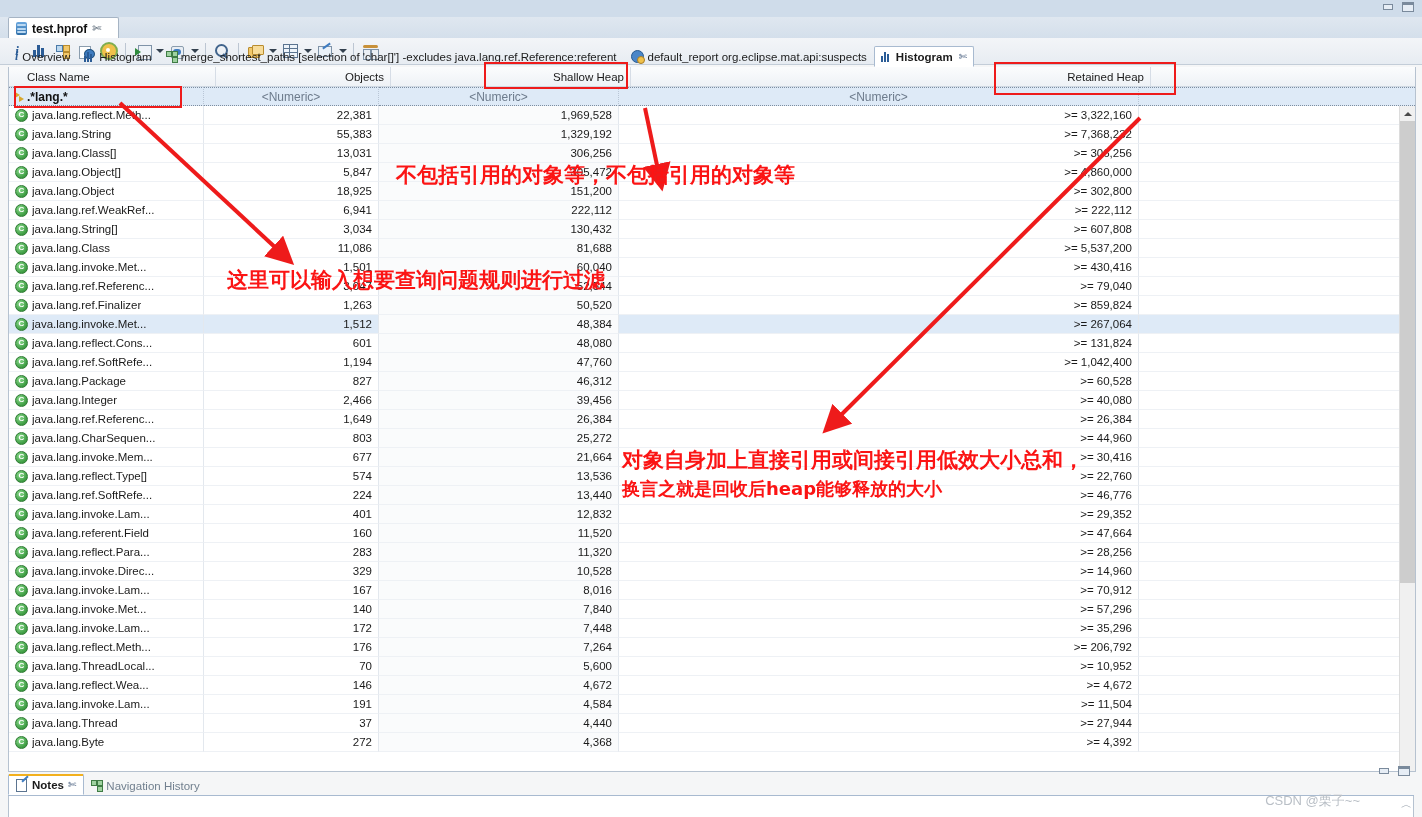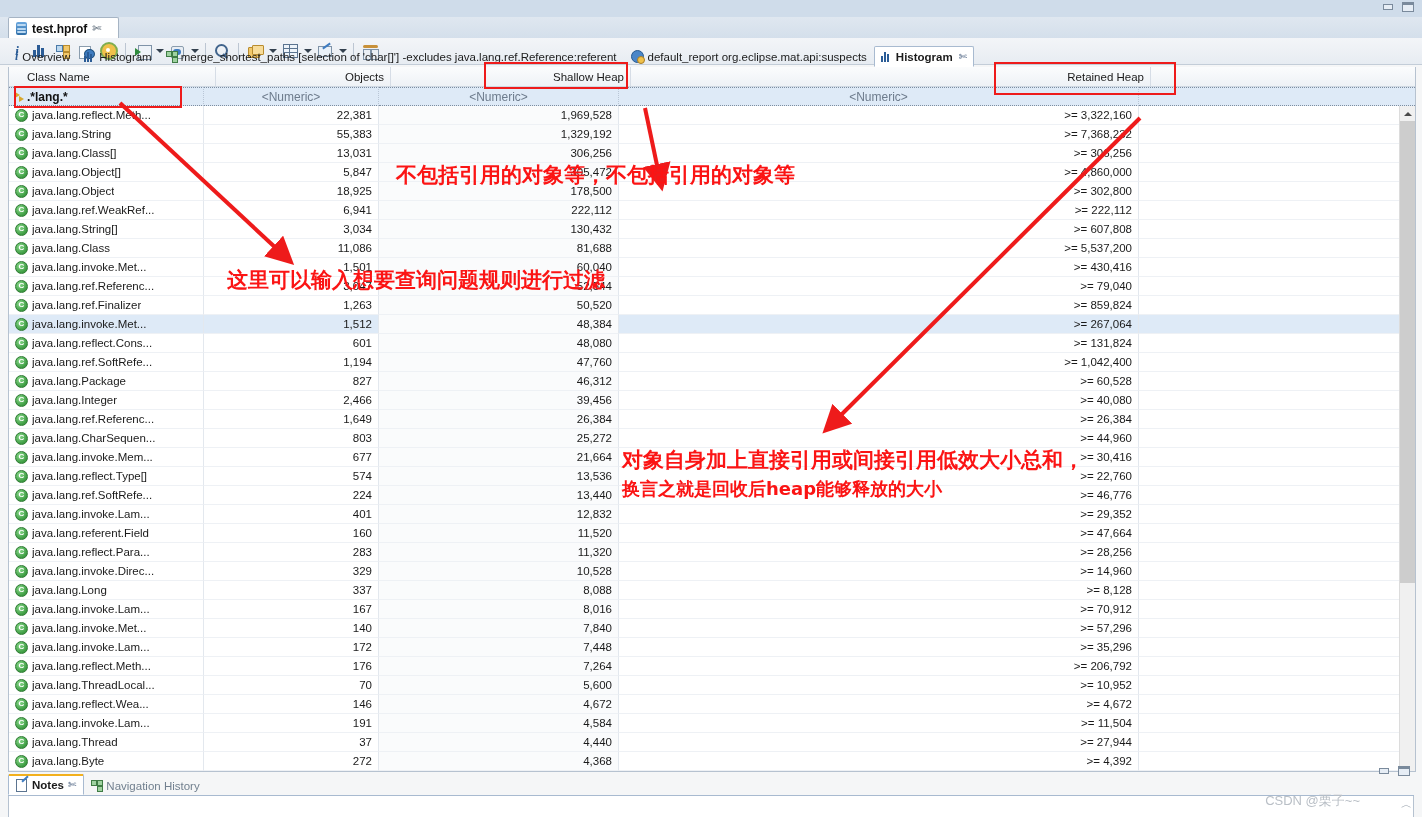--- a/index.html
+++ b/index.html
@@ -357,21 +357,21 @@
             <div class="td c2">305,472</div>
             <div class="td c3">&gt;= 4,860,000</div>
             <div class="td c4"></div>
           </div>
           <div class="trow odd">
             <div class="td c0">
               <span class="ic-class"></span>
               <span class="cname">java.lang.Object</span>
             </div>
             <div class="td c1">18,925</div>
-            <div class="td c2">178,500</div>
+            <div class="td c2">151,200</div>
             <div class="td c3">&gt;= 302,800</div>
             <div class="td c4"></div>
           </div>
           <div class="trow even">
             <div class="td c0">
               <span class="ic-class"></span>
               <span class="cname">java.lang.ref.WeakRef...</span>
             </div>
             <div class="td c1">6,941</div>
             <div class="td c2">222,112</div>
@@ -559,30 +559,20 @@
             <div class="td c4"></div>
           </div>
           <div class="trow odd">
             <div class="td c0">
               <span class="ic-class"></span>
               <span class="cname">java.lang.invoke.Direc...</span>
             </div>
             <div class="td c1">329</div>
             <div class="td c2">10,528</div>
             <div class="td c3">&gt;= 14,960</div>
-            <div class="td c4"></div>
-          </div>
-          <div class="trow even">
-            <div class="td c0">
-              <span class="ic-class"></span>
-              <span class="cname">java.lang.Long</span>
-            </div>
-            <div class="td c1">337</div>
-            <div class="td c2">8,088</div>
-            <div class="td c3">&gt;= 8,128</div>
             <div class="td c4"></div>
           </div>
           <div class="trow odd">
             <div class="td c0">
               <span class="ic-class"></span>
               <span class="cname">java.lang.invoke.Lam...</span>
             </div>
             <div class="td c1">167</div>
             <div class="td c2">8,016</div>
             <div class="td c3">&gt;= 70,912</div>

